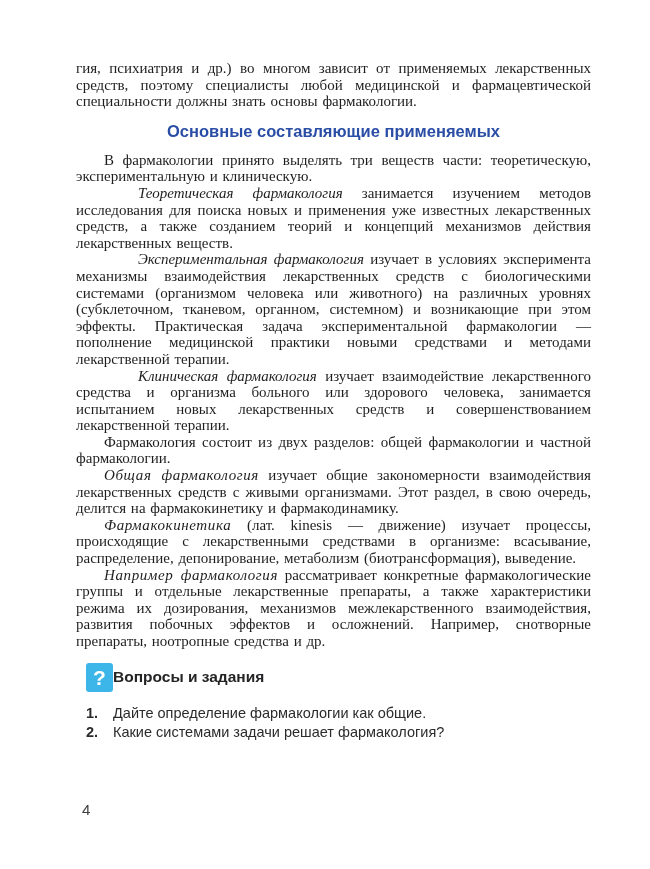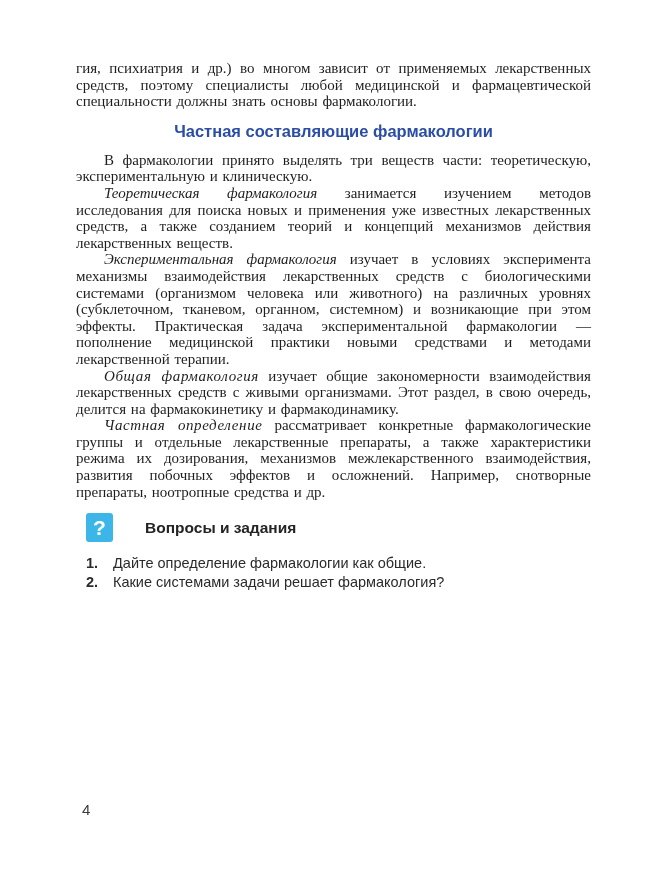--- a/index.html
+++ b/index.html
@@ -22,21 +22,21 @@
   }
   .par {
     margin: 0;
     font-size: 15px;
     line-height: 16.6px;
     text-align: justify;
     text-indent: 28px;
     word-spacing: 1px;
   }
   .par.no-indent { text-indent: 0; }
-  .lead.italic { font-style: italic; }
+  .lead.italic { font-style: italic; margin-left: 34px; }
   .lead.bold-italic { font-style: italic; font-weight: normal; letter-spacing: 0.6px; }
   .section-heading {
     margin: 12px 0 11px 0;
     font-family: "Liberation Sans", "DejaVu Sans", sans-serif;
     font-size: 16.5px;
     font-weight: bold;
     text-align: center;
     color: #2a4da5;
   }
   .questions {
@@ -53,21 +53,20 @@
     background: #3cb6e8;
     border-radius: 3px;
     color: #ffffff;
     font-weight: bold;
     font-size: 21px;
     line-height: 29px;
     text-align: center;
     flex: 0 0 auto;
   }
   .q-title {
-    margin-left: 32px;
     font-weight: bold;
     font-size: 15.5px;
     color: #242426;
     text-align: right;
   }
   .q-list {
     margin: 12px 0 0 0;
     padding: 0;
     list-style: none;
   }
@@ -92,28 +91,31 @@
   }
 </style>
 </head>
 <body>
 
 <div class="page">
   <div class="text-column">
 
     <p class="par no-indent">гия, психиатрия и др.) во многом зависит от применяемых лекарственных средств, поэтому специалисты любой медицинской и фармацевтической специальности должны знать основы фармакологии.</p>
 
-    <h2 class="section-heading">Частная составляющие фармакологии</h2>
+    <h2 class="section-heading">Основные составляющие применяемых</h2>
 
     <div id="paragraphs">
         <p class="par">В фармакологии принято выделять три веществ части: теоретическую, экспериментальную и клиническую.</p>
         <p class="par"><span class="lead italic">Теоретическая фармакология</span> занимается изучением методов исследования для поиска новых и применения уже известных лекарственных средств, а также созданием теорий и концепций механизмов действия лекарственных веществ.</p>
         <p class="par"><span class="lead italic">Экспериментальная фармакология</span> изучает в условиях эксперимента механизмы взаимодействия лекарственных средств с биологическими системами (организмом человека или животного) на различных уровнях (субклеточном, тканевом, органном, системном) и возникающие при этом эффекты. Практическая задача экспериментальной фармакологии — пополнение медицинской практики новыми средствами и методами лекарственной терапии.</p>
+        <p class="par"><span class="lead italic">Клиническая фармакология</span> изучает взаимодействие лекарственного средства и организма больного или здорового человека, занимается испытанием новых лекарственных средств и совершенствованием лекарственной терапии.</p>
+        <p class="par">Фармакология состоит из двух разделов: общей фармакологии и частной фармакологии.</p>
         <p class="par"><span class="lead bold-italic">Общая фармакология</span> изучает общие закономерности взаимодействия лекарственных средств с живыми организмами. Этот раздел, в свою очередь, делится на фармакокинетику и фармакодинамику.</p>
-        <p class="par"><span class="lead bold-italic">Частная определение</span> рассматривает конкретные фармакологические группы и отдельные лекарственные препараты, а также характеристики режима их дозирования, механизмов межлекарственного взаимодействия, развития побочных эффектов и осложнений. Например, снотворные препараты, ноотропные средства и др.</p>
+        <p class="par"><span class="lead bold-italic">Фармакокинетика</span> (лат. kinesis — движение) изучает процессы, происходящие с лекарственными средствами в организме: всасывание, распределение, депонирование, метаболизм (биотрансформация), выведение.</p>
+        <p class="par"><span class="lead bold-italic">Например фармакология</span> рассматривает конкретные фармакологические группы и отдельные лекарственные препараты, а также характеристики режима их дозирования, механизмов межлекарственного взаимодействия, развития побочных эффектов и осложнений. Например, снотворные препараты, ноотропные средства и др.</p>
       </div>
 
     <div class="questions">
       <div class="questions-header">
         <div class="q-icon">?</div>
         <div class="q-title">Вопросы и задания</div>
       </div>
       <ol class="q-list" id="q-list">
           <li class="q-item">
             <span class="q-num">1.</span>

